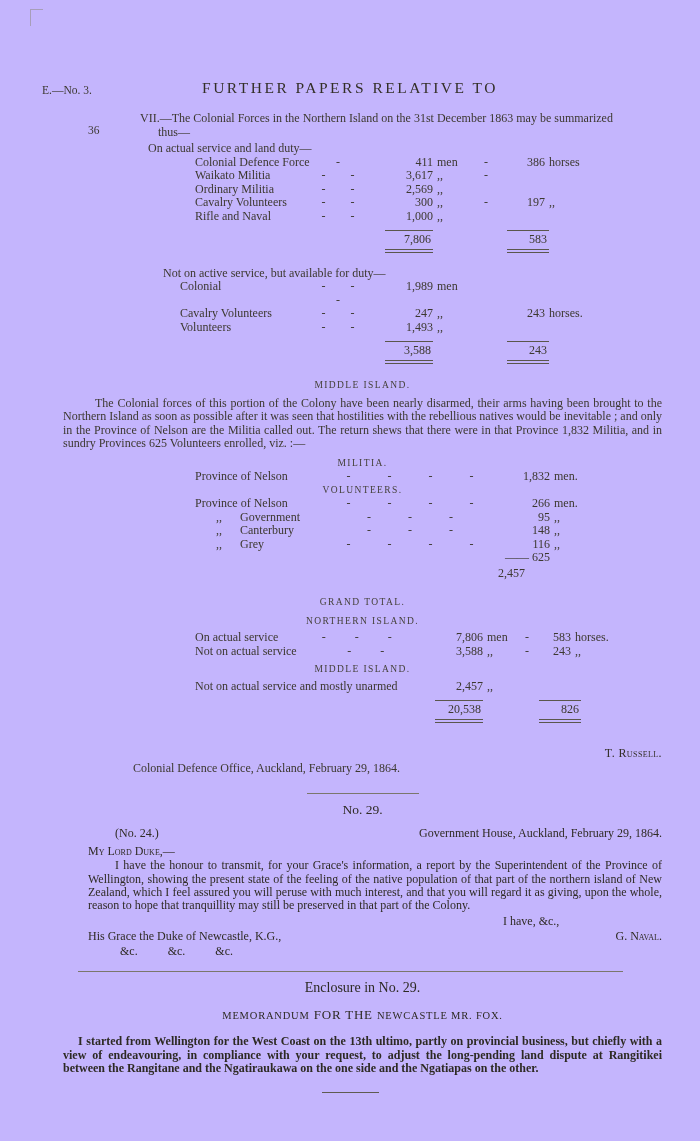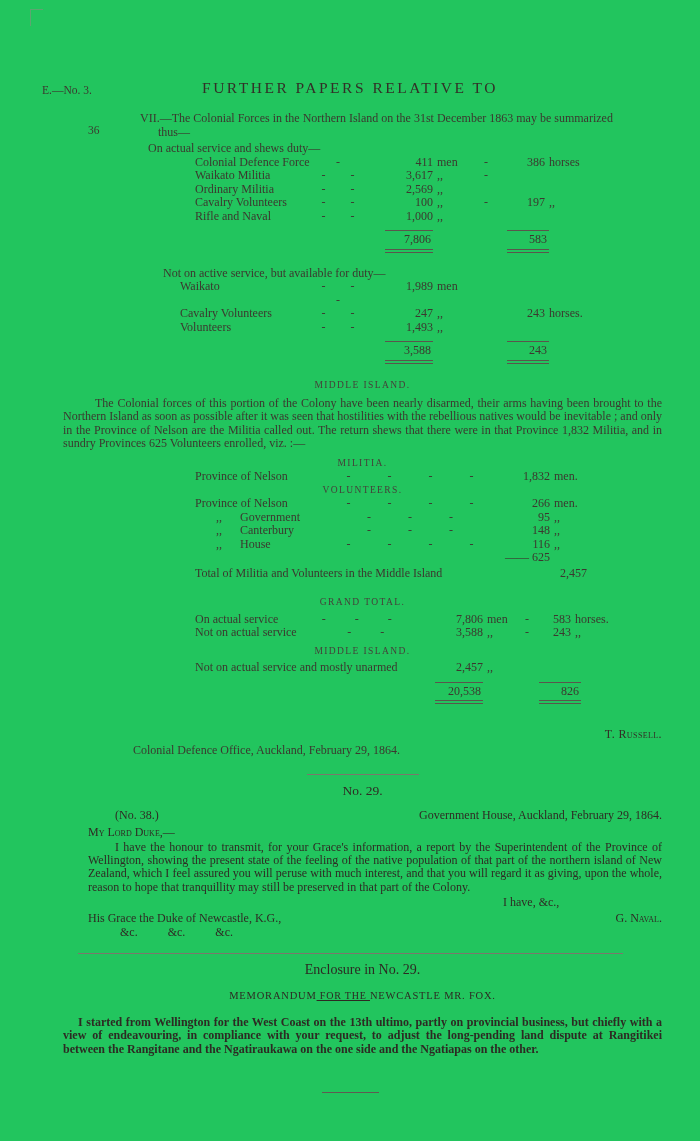--- a/index.html
+++ b/index.html
@@ -1,19 +1,19 @@
 <!DOCTYPE html>
 <html><head>
 <meta charset="utf-8">
 <style>
   * { margin:0; padding:0; box-sizing:border-box; }
   html,body { background:#d9d7d1; }
   .page {
     position:relative; width:700px; height:1141px; margin:0 auto;
-    background:#22c55e; color:#3c382f; overflow:hidden;
+    background:#c4b5fd; color:#3c382f; overflow:hidden;
     font-family:"Liberation Serif","DejaVu Serif",serif; font-size:12px;
   }
   .corner-mark { position:absolute; left:30px; top:9px; width:13px; height:17px;
     border-left:1px solid #908c82; border-top:1px solid #908c82; opacity:.55; }
   .hdr-ref { position:absolute; left:42px; top:84px; font-size:11.5px; }
   .hdr-num { position:absolute; left:88px; top:84px; font-size:11.5px;margin-top:40px; }
   .hdr-title { position:absolute; left:0; right:0; top:79px; text-align:center;
     font-size:15.5px; letter-spacing:2.5px; color:#332f27; }
   .content { position:absolute; left:63px; right:38px; top:112px; line-height:13.5px; }
 
@@ -72,41 +72,41 @@
   .salut { margin:4px 0 0 25px; font-variant:small-caps; }
   .desp-body { margin:1px 0 0 25px; text-indent:27px;font-family:Liberation Serif, serif; }
   .valed { margin:2px 0 0 440px; }
   .addr-row { display:flex; justify-content:space-between; margin:2px 0 0 25px; }
   .sc-name { font-variant:small-caps; }
   .etc-line { margin:1px 0 0 57px; white-space:pre; }
 
   .rule-long { width:545px; margin:13px 0 0 15px; border-top:1px solid #7b776c; }
   .encl-title { text-align:center; margin-top:9px; font-size:14px; color:#2d2a23; }
   .memo-head { text-align:center; margin-top:13px; font-size:10.5px; letter-spacing:.8px; color:#2d2a23; }
-  .memo-head .small { font-size:10px;text-decoration:underline; }
+  .memo-head .small { font-size:13px; }
   .memo-body { margin-top:13px; text-indent:15px; font-weight:bold; color:#2d2a23; line-height:13.6px; }
 
   .end-mark { position:absolute; left:322px; top:1092px; width:57px; border-top:1.5px solid #5f5b51; }
 </style>
 </head>
 <body>
 
 <div class="page">
   <div class="corner-mark"></div>
 
   <div class="hdr-ref">E.—No. 3.</div>
   <div class="hdr-num">36</div>
   <div class="hdr-title">FURTHER PAPERS RELATIVE TO</div>
 
   <div class="content">
 
     <div class="intro">VII.—The Colonial Forces in the Northern Island on the 31st December 1863 may be summarized</div>
     <div class="intro2">thus—</div>
 
-    <div class="grp-head1">On actual service and shews duty—</div>
+    <div class="grp-head1">On actual service and land duty—</div>
     <div class="ftable">
       <div class="frow">
           <span class="c-name">Colonial Defence Force</span>
           <span class="c-dash">-</span>
           <span class="c-num">411</span>
           <span class="c-unit">men</span>
           <span class="c-d2">-</span>
           <span class="c-hnum">386</span>
           <span class="c-hunit">horses</span>
         </div>
@@ -124,21 +124,21 @@
           <span class="c-dash">- -</span>
           <span class="c-num">2,569</span>
           <span class="c-unit">,,</span>
           <span class="c-d2"></span>
           <span class="c-hnum"></span>
           <span class="c-hunit"></span>
         </div>
       <div class="frow">
           <span class="c-name">Cavalry Volunteers</span>
           <span class="c-dash">- -</span>
-          <span class="c-num">100</span>
+          <span class="c-num">300</span>
           <span class="c-unit">,,</span>
           <span class="c-d2">-</span>
           <span class="c-hnum">197</span>
           <span class="c-hunit">,,</span>
         </div>
       <div class="frow">
           <span class="c-name">Rifle and Naval</span>
           <span class="c-dash">- -</span>
           <span class="c-num">1,000</span>
           <span class="c-unit">,,</span>
@@ -153,21 +153,21 @@
           <span class="c-unit"></span>
           <span class="c-d2"></span>
           <span class="c-hnum"><span class="sum sum-sm">583</span></span>
           <span class="c-hunit"></span>
         </div>
     </div>
 
     <div class="grp-head2">Not on active service, but available for duty—</div>
     <div class="ftable g2">
       <div class="frow">
-          <span class="c-name">Waikato</span>
+          <span class="c-name">Colonial</span>
           <span class="c-dash">- - -</span>
           <span class="c-num">1,989</span>
           <span class="c-unit">men</span>
           <span class="c-d2"></span>
           <span class="c-hnum"></span>
           <span class="c-hunit"></span>
         </div>
       <div class="frow">
           <span class="c-name">Cavalry Volunteers</span>
           <span class="c-dash">- -</span>
@@ -224,38 +224,38 @@
           <span class="c-num">95</span>
           <span class="c-unit">,,</span>
         </div>
       <div class="mrow">
           <span class="c-name">       ,,      Canterbury</span>
           <span class="c-dash">- - -</span>
           <span class="c-num">148</span>
           <span class="c-unit">,,</span>
         </div>
       <div class="mrow">
-          <span class="c-name">       ,,      House</span>
+          <span class="c-name">       ,,      Grey</span>
           <span class="c-dash">- - - -</span>
           <span class="c-num">116</span>
           <span class="c-unit">,,</span>
         </div>
       <div class="mrow">
           <span class="c-name"></span>
           <span class="c-dash"></span>
           <span class="c-num"><span>——</span> <span>625</span></span>
           <span class="c-unit"></span>
         </div>
     </div>
     <div class="mtotal">
-        <span>Total of Militia and Volunteers in the Middle Island</span>
         <span class="val">2,457</span>
       </div>
 
     <div class="sc gt-head">GRAND TOTAL.</div>
+    <div class="sc n-head">NORTHERN ISLAND.</div>
     <div class="gtable">
       <div class="grow">
           <span class="c-lbl">
             <span>On actual service</span>
             <span class="dashes">- - -</span>
           </span>
           <span class="c-num">7,806</span>
           <span class="c-unit">men</span>
           <span class="c-d2">-</span>
           <span class="c-hnum">583</span>
@@ -297,21 +297,21 @@
     </div>
 
     <div class="sig">T. Russell.</div>
     <div class="office">Colonial Defence Office, Auckland, February 29, 1864.</div>
 
     <div class="rule-mid"></div>
 
     <div class="desp">
       <div class="desp-no">No. 29.</div>
       <div class="refline">
-        <span>(No. 38.)</span>
+        <span>(No. 24.)</span>
         <span>Government House, Auckland, February 29, 1864.</span>
       </div>
       <div class="salut">My Lord Duke,—</div>
       <p class="just desp-body">I have the honour to transmit, for your Grace's information, a report by the Superintendent of the Province of Wellington, showing the present state of the feeling of the native population of that part of the northern island of New Zealand, which I feel assured you will peruse with much interest, and that you will regard it as giving, upon the whole, reason to hope that tranquillity may still be preserved in that part of the Colony.</p>
       <div class="valed">I have, &amp;c.,</div>
       <div class="addr-row">
         <span>His Grace the Duke of Newcastle, K.G.,</span>
         <span class="sc-name">G. Naval.</span>
       </div>
       <div class="etc-line">&amp;c.          &amp;c.          &amp;c.</div>

